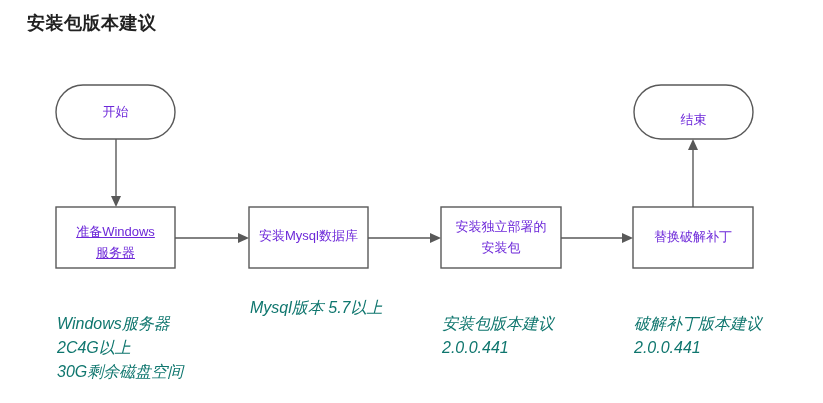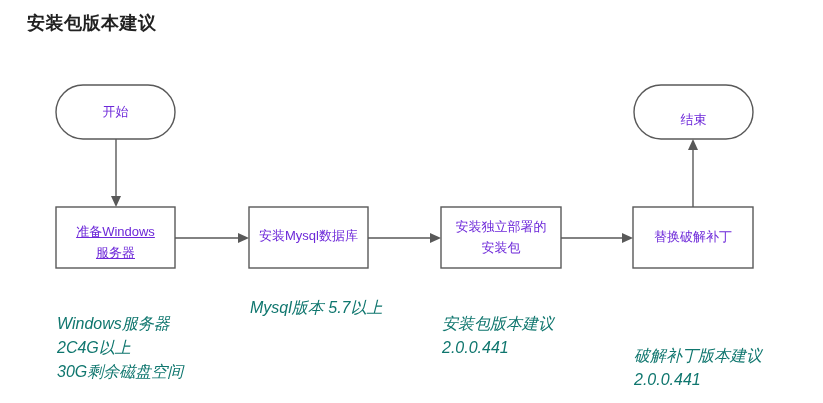--- a/index.html
+++ b/index.html
@@ -132,16 +132,16 @@
 
 <div class="caption" style="left:250px; top:296px;">
   <div>Mysql版本 5.7以上</div>
 </div>
 
 <div class="caption" style="left:442px; top:312px;">
   <div>安装包版本建议</div>
   <div>2.0.0.441</div>
 </div>
 
-<div class="caption" style="left:634px; top:312px;margin-top:32px;">
+<div class="caption" style="left:634px; top:312px;">
   <div>破解补丁版本建议</div>
   <div>2.0.0.441</div>
 </div>
 
 </body></html>

